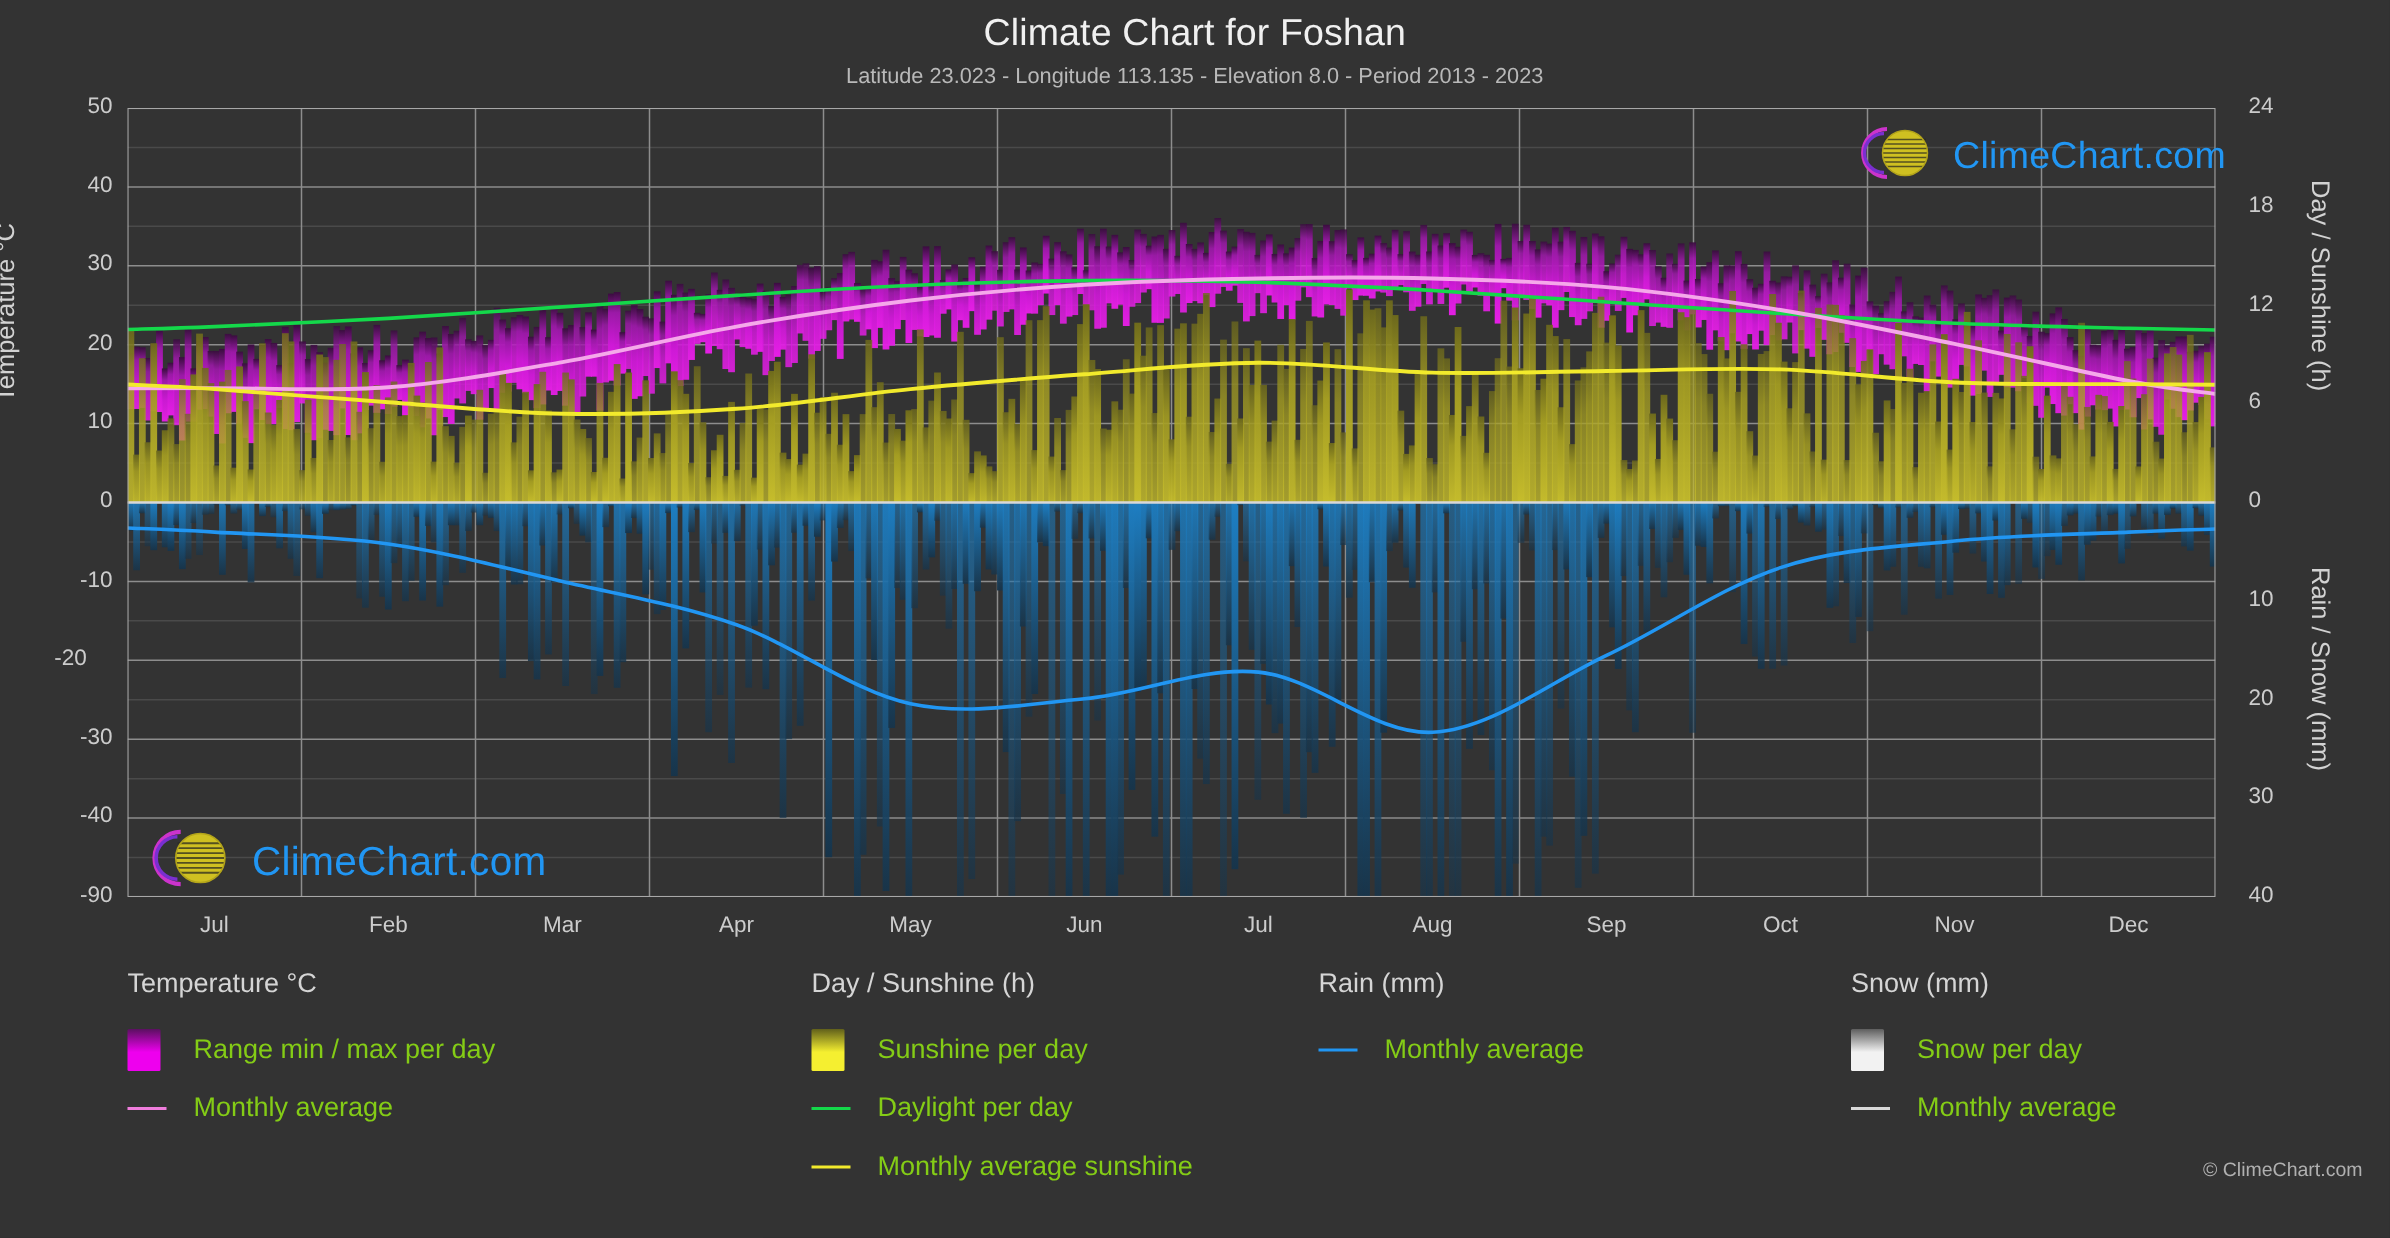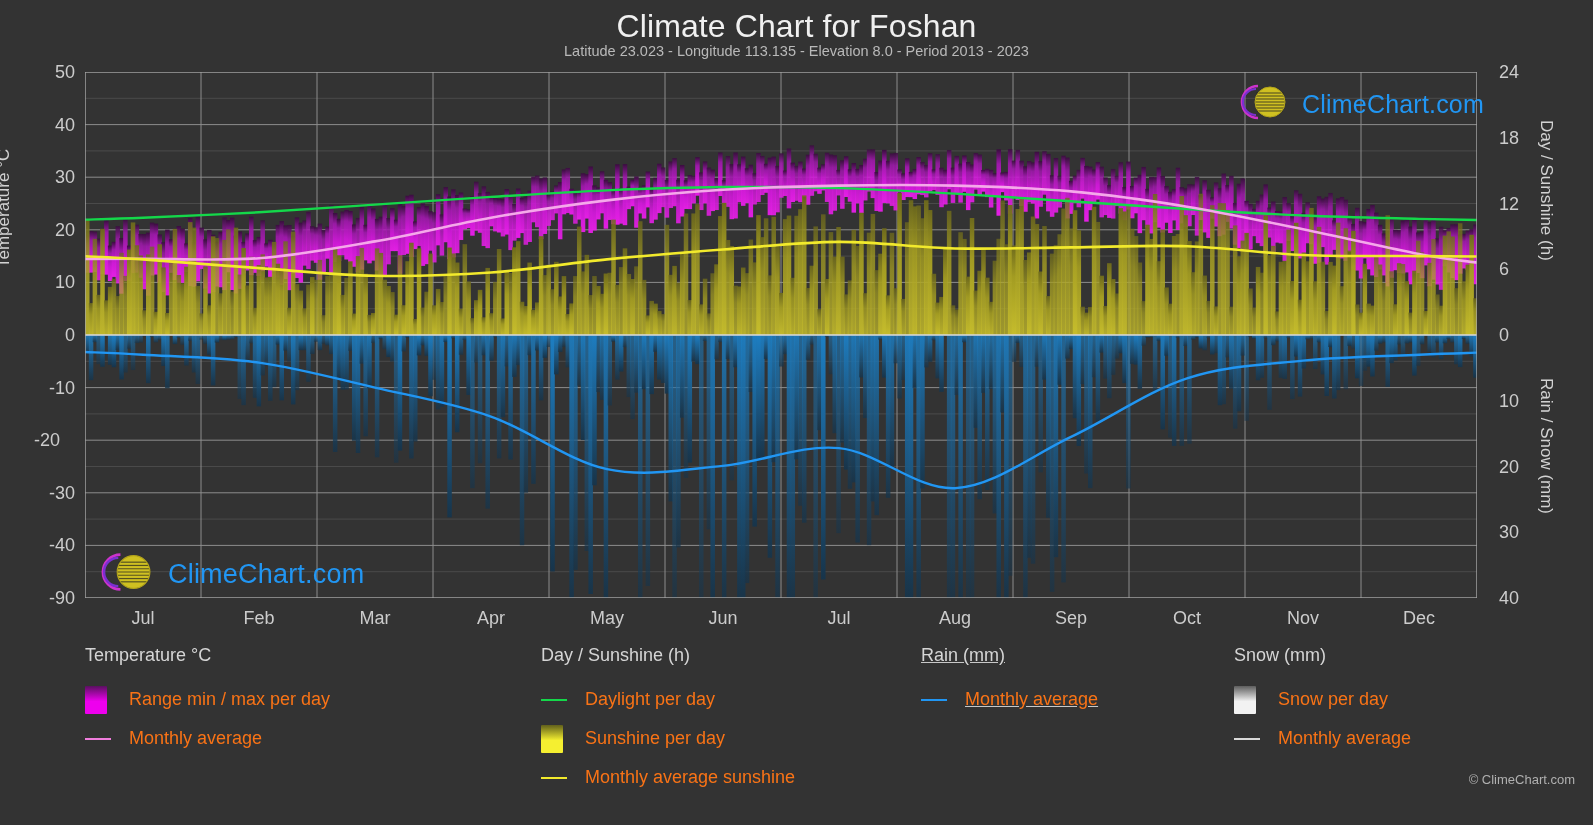--- a/index.html
+++ b/index.html
@@ -18,21 +18,21 @@
   #root {
     position: absolute;
     inset: 0;
     background: #333333;
   }
   .title {
     position: absolute;
     left: 0; right: 0;
     top: 8px;
     text-align: center;
-    font-size: 32px;
+    font-size: 25px;
     color: #f0f0f0;
     letter-spacing: 0.1px;
   }
   .subtitle {
     position: absolute;
     left: 0; right: 0;
     top: 43px;
     text-align: center;
     font-size: 14.5px;
     color: #b9b9b9;
@@ -67,21 +67,21 @@
     transform-origin: left top;
   }
   #ytitle-r2 {
     left: 1556px;
     top: 378px;
     transform: rotate(90deg);
     transform-origin: left top;
   }
   .tick-label {
     position: absolute;
-    font-size: 18px;
+    font-size: 15px;
     color: #cccccc;
     white-space: nowrap;
   }
   .tick-left { text-align: right; }
   .tick-right { text-align: left; }
   .tick-x { text-align: center; }
 
   
   #legend {
     position: absolute;
@@ -119,21 +119,21 @@
     border-radius: 1px;
   }
   .linekey {
     width: 26px;
     height: 0;
     border-top: 2px solid #888;
     margin-top: 13px;
   }
   .legend-text {
     font-size: 18px;
-    color: #f97316;
+    color: #84cc16;
   }
   .copyright {
     position: absolute;
     right: 18px;
     top: 772px;
     font-size: 13px;
     color: #b0b0b0;
   }
   
   .watermark {
@@ -1431,38 +1431,38 @@
           <div class="legend-key">
             <div class="linekey" style="border-top-color: rgb(240, 125, 221);"></div>
           </div>
           <div class="legend-text">Monthly average</div>
         </div>
       </div>
       <div class="legend-col" style="left: 541px;">
         <div class="legend-head">Day / Sunshine (h)</div>
         <div class="legend-row">
           <div class="legend-key">
+            <div class="swatch" style="background: linear-gradient(rgb(97, 96, 27) 0%, rgb(245, 239, 48) 55%, rgb(245, 239, 48) 100%);"></div>
+          </div>
+          <div class="legend-text">Sunshine per day</div>
+        </div>
+        <div class="legend-row">
+          <div class="legend-key">
             <div class="linekey" style="border-top-color: rgb(20, 216, 74);"></div>
           </div>
           <div class="legend-text">Daylight per day</div>
-        </div>
-        <div class="legend-row">
-          <div class="legend-key">
-            <div class="swatch" style="background: linear-gradient(rgb(97, 96, 27) 0%, rgb(245, 239, 48) 55%, rgb(245, 239, 48) 100%);"></div>
-          </div>
-          <div class="legend-text">Sunshine per day</div>
         </div>
         <div class="legend-row">
           <div class="legend-key">
             <div class="linekey" style="border-top-color: rgb(242, 234, 44);"></div>
           </div>
           <div class="legend-text">Monthly average sunshine</div>
         </div>
       </div>
-      <div class="legend-col" style="left: 921px; text-decoration: underline;">
+      <div class="legend-col" style="left: 879px;">
         <div class="legend-head">Rain (mm)</div>
         <div class="legend-row">
           <div class="legend-key">
             <div class="linekey" style="border-top-color: rgb(33, 150, 243);"></div>
           </div>
           <div class="legend-text">Monthly average</div>
         </div>
       </div>
       <div class="legend-col" style="left: 1234px;">
         <div class="legend-head">Snow (mm)</div>

